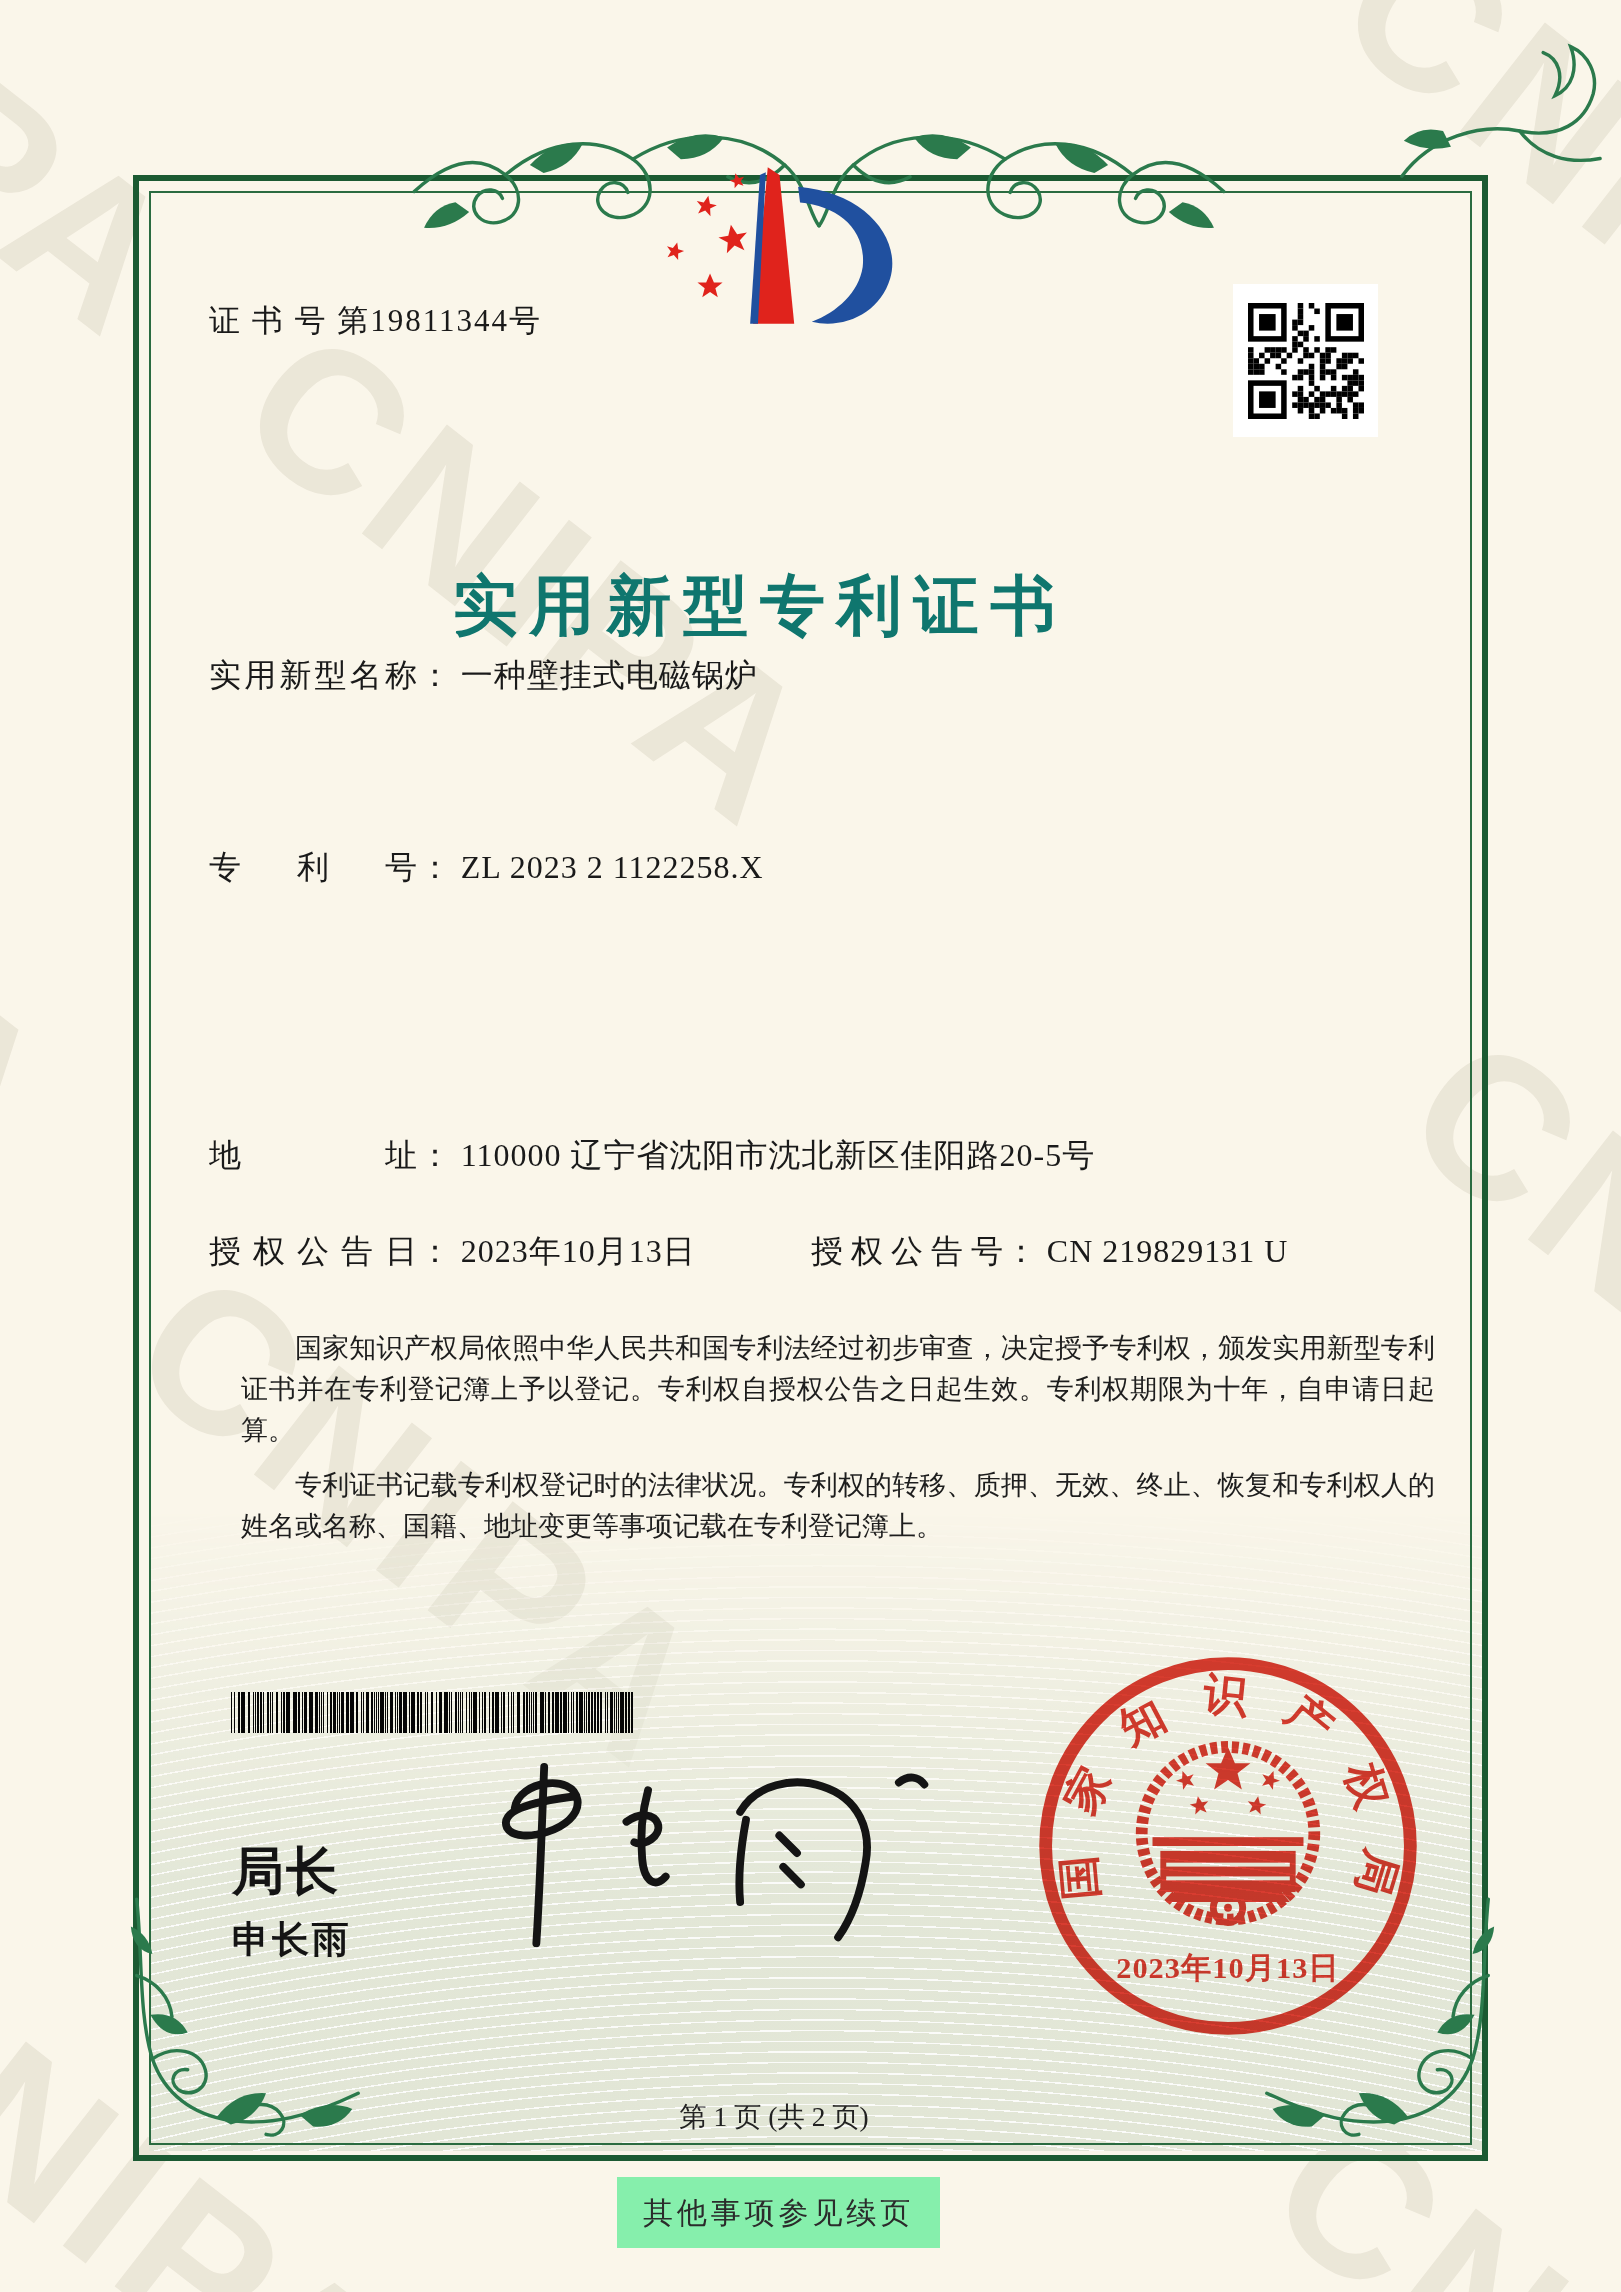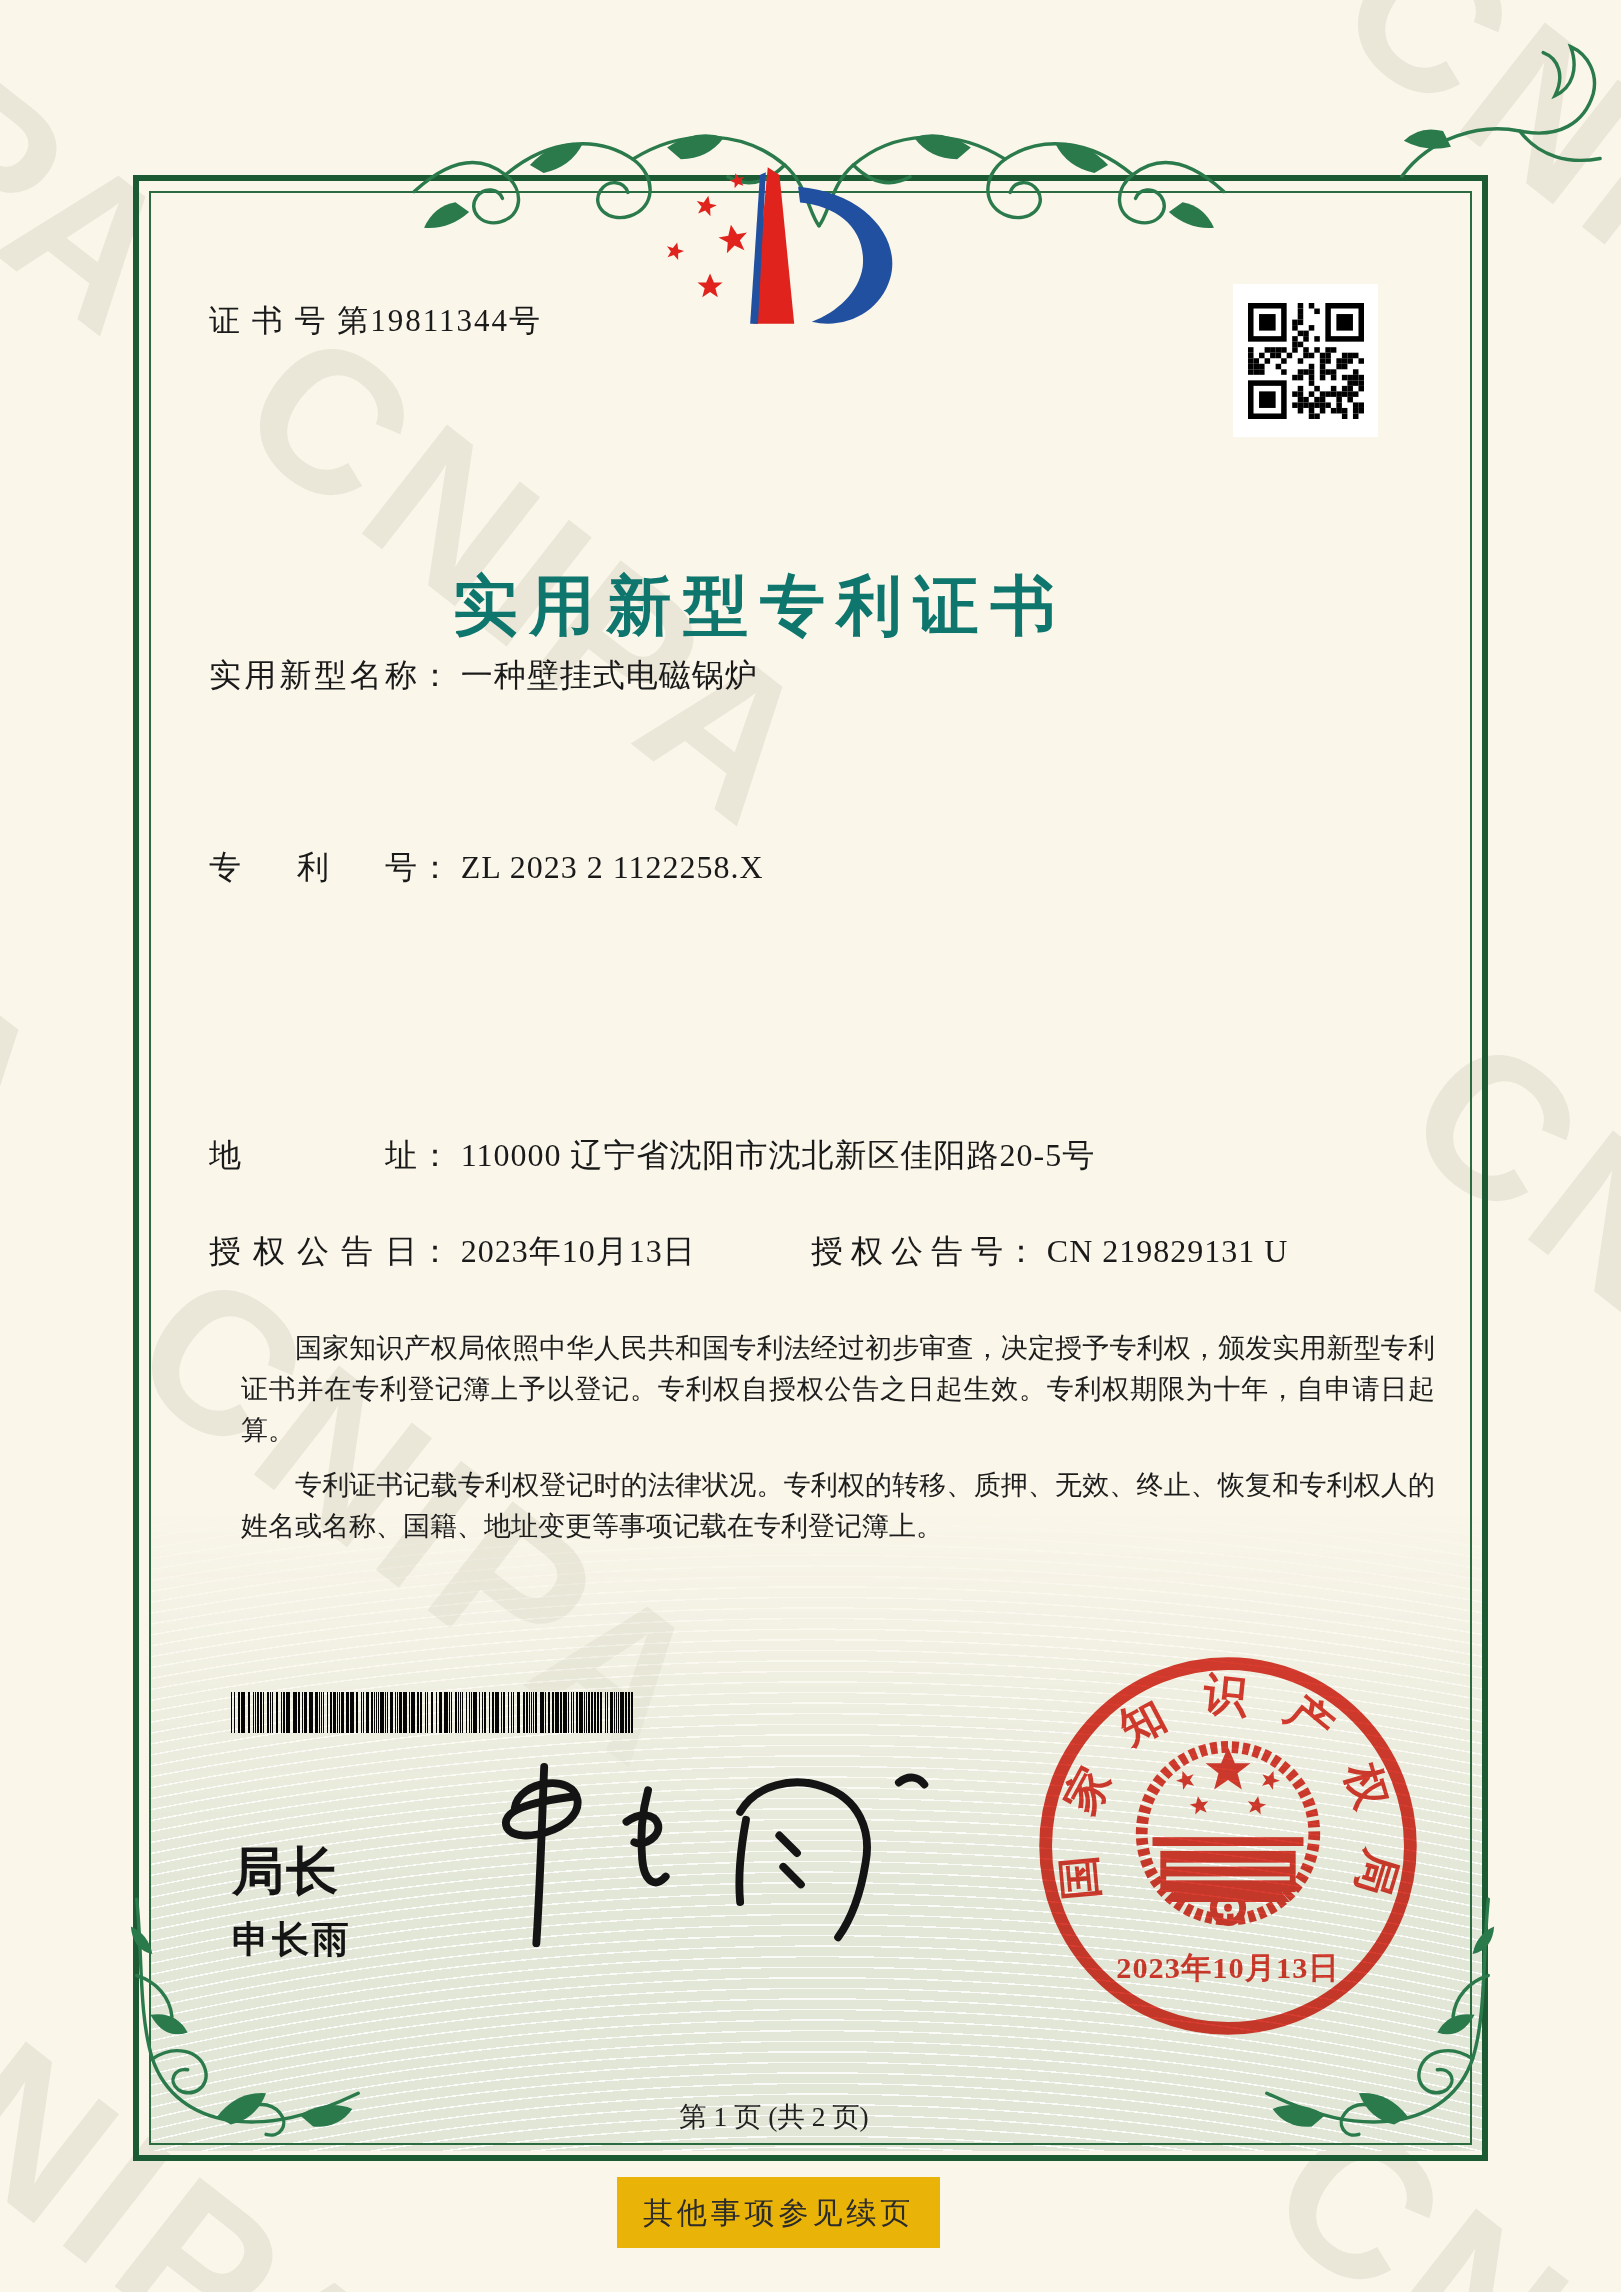--- a/index.html
+++ b/index.html
@@ -38,21 +38,21 @@
       text-indent:2em;color:#1d1d1d;margin:8px;text-align:justify;}
   #barcode{position:absolute;left:231px;top:1692px;width:406px;height:41px;display:flex;align-items:stretch;overflow:hidden;}
   #barcode i{display:block;background:#050505;height:100%;flex:none;}
   .signer{position:absolute;left:232px;font-family:"Liberation Sans","DejaVu Sans",sans-serif;
       font-weight:700;color:#141414;}
   .signer.t{top:1837px;font-size:52px;letter-spacing:2px;}
   .signer.n{top:1915px;font-size:37px;letter-spacing:2.9px;}
   .signature{position:absolute;left:456px;top:1751px;}
   .seal{position:absolute;left:1027px;top:1645px;opacity:.9;mix-blend-mode:multiply;}
   .page-foot{position:absolute;left:235px;top:2099px;width:1078px;text-align:center;font-size:27.4px;color:#222;}
-  .cont-band{position:absolute;left:617px;top:2177px;width:323px;height:71px;background:#eab308;
+  .cont-band{position:absolute;left:617px;top:2177px;width:323px;height:71px;background:#86efac;
       text-align:center;line-height:71px;font-size:30px;letter-spacing:3.9px;color:#2b2b2b;}
   .g-stroke{stroke:#2b7a4c;fill:none;stroke-width:3.5;stroke-linecap:round;}
   .g-fill{fill:#2b7a4c;stroke:none;}
 </style>
 </head>
 <body>
 
 <svg width="0" height="0" style="position:absolute">
   <defs>
     <path id="st" d="M0,-10 2.94,-3.09 9.51,-3.09 4.05,1.18 5.88,8.09 0,4 -5.88,8.09 -4.05,1.18 -9.51,-3.09 -2.94,-3.09 Z"></path>

